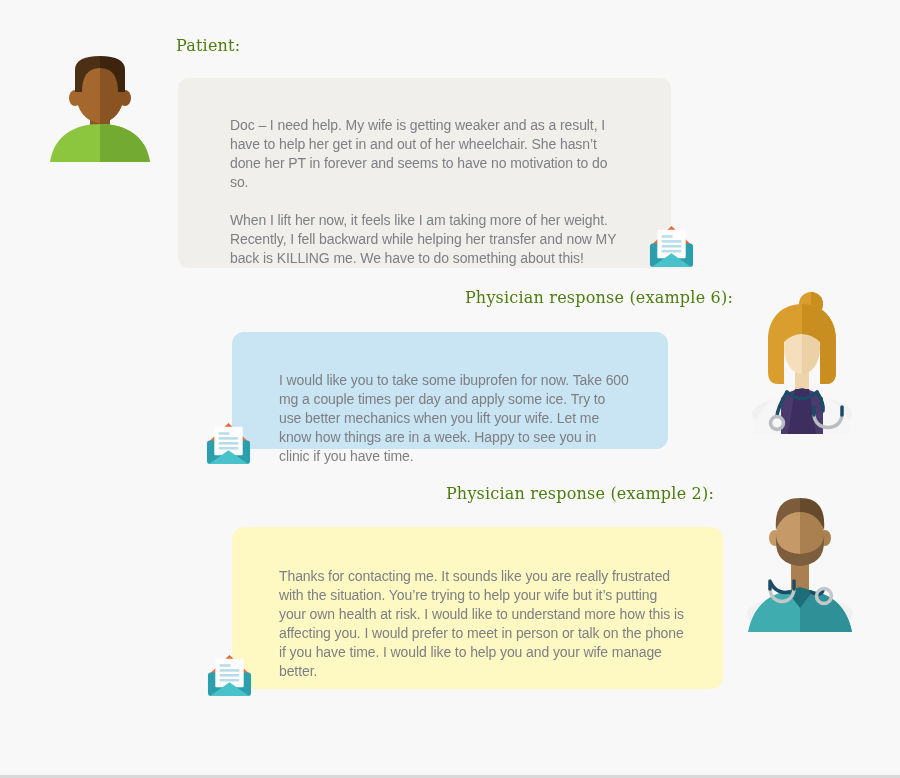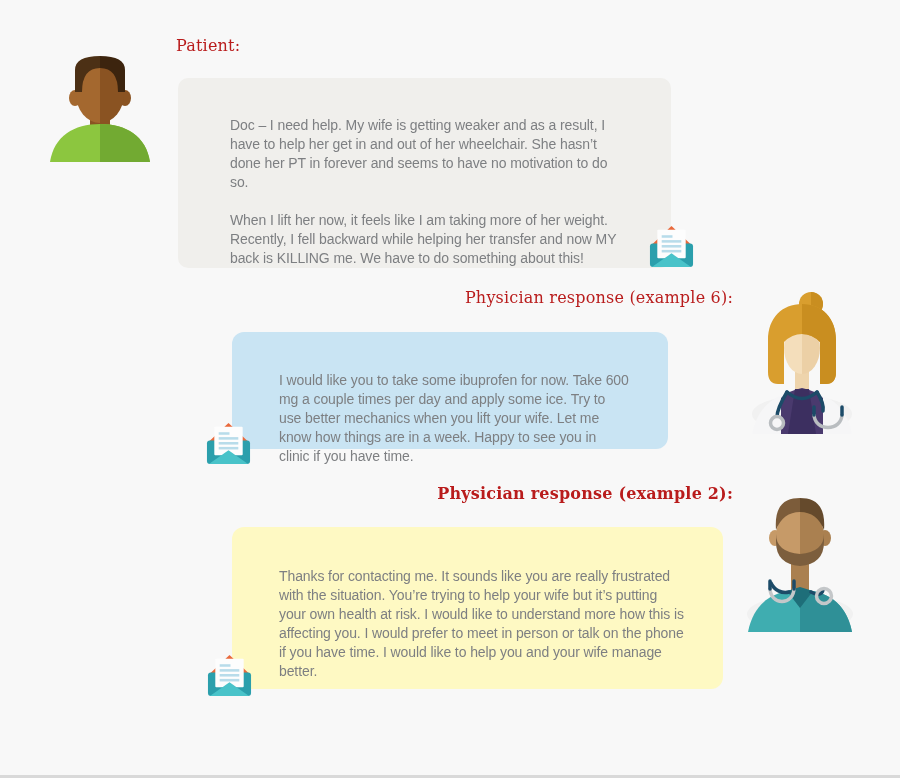--- a/index.html
+++ b/index.html
@@ -8,26 +8,26 @@
     width:900px;height:778px;
     background:#f8f8f8;
     overflow:hidden;
     font-family:"Liberation Sans", sans-serif;
   }
   .section-label{
     position:absolute;
     font-family:"DejaVu Serif", serif;
     font-size:16px;
     font-weight:500;
-    color:#b91c1c;
+    color:#4d7c0f;
     letter-spacing:.2px;
   }
   .patient-label{left:176px;top:36px;}
   .resp1-label{left:373px;top:288px;width:360px;text-align:right;}
-  .resp2-label{left:373px;top:484px;width:360px;text-align:right;font-weight:bold;}
+  .resp2-label{left:354px;top:484px;width:360px;text-align:right;}
   .bubble{
     position:absolute;
     box-sizing:border-box;
     color:#7d7f82;
     font-size:14px;
     line-height:19px;
     letter-spacing:-0.1px;
   }
   .bubble p{margin:16px;}
   .bubble .p2{margin-top:19px;}

